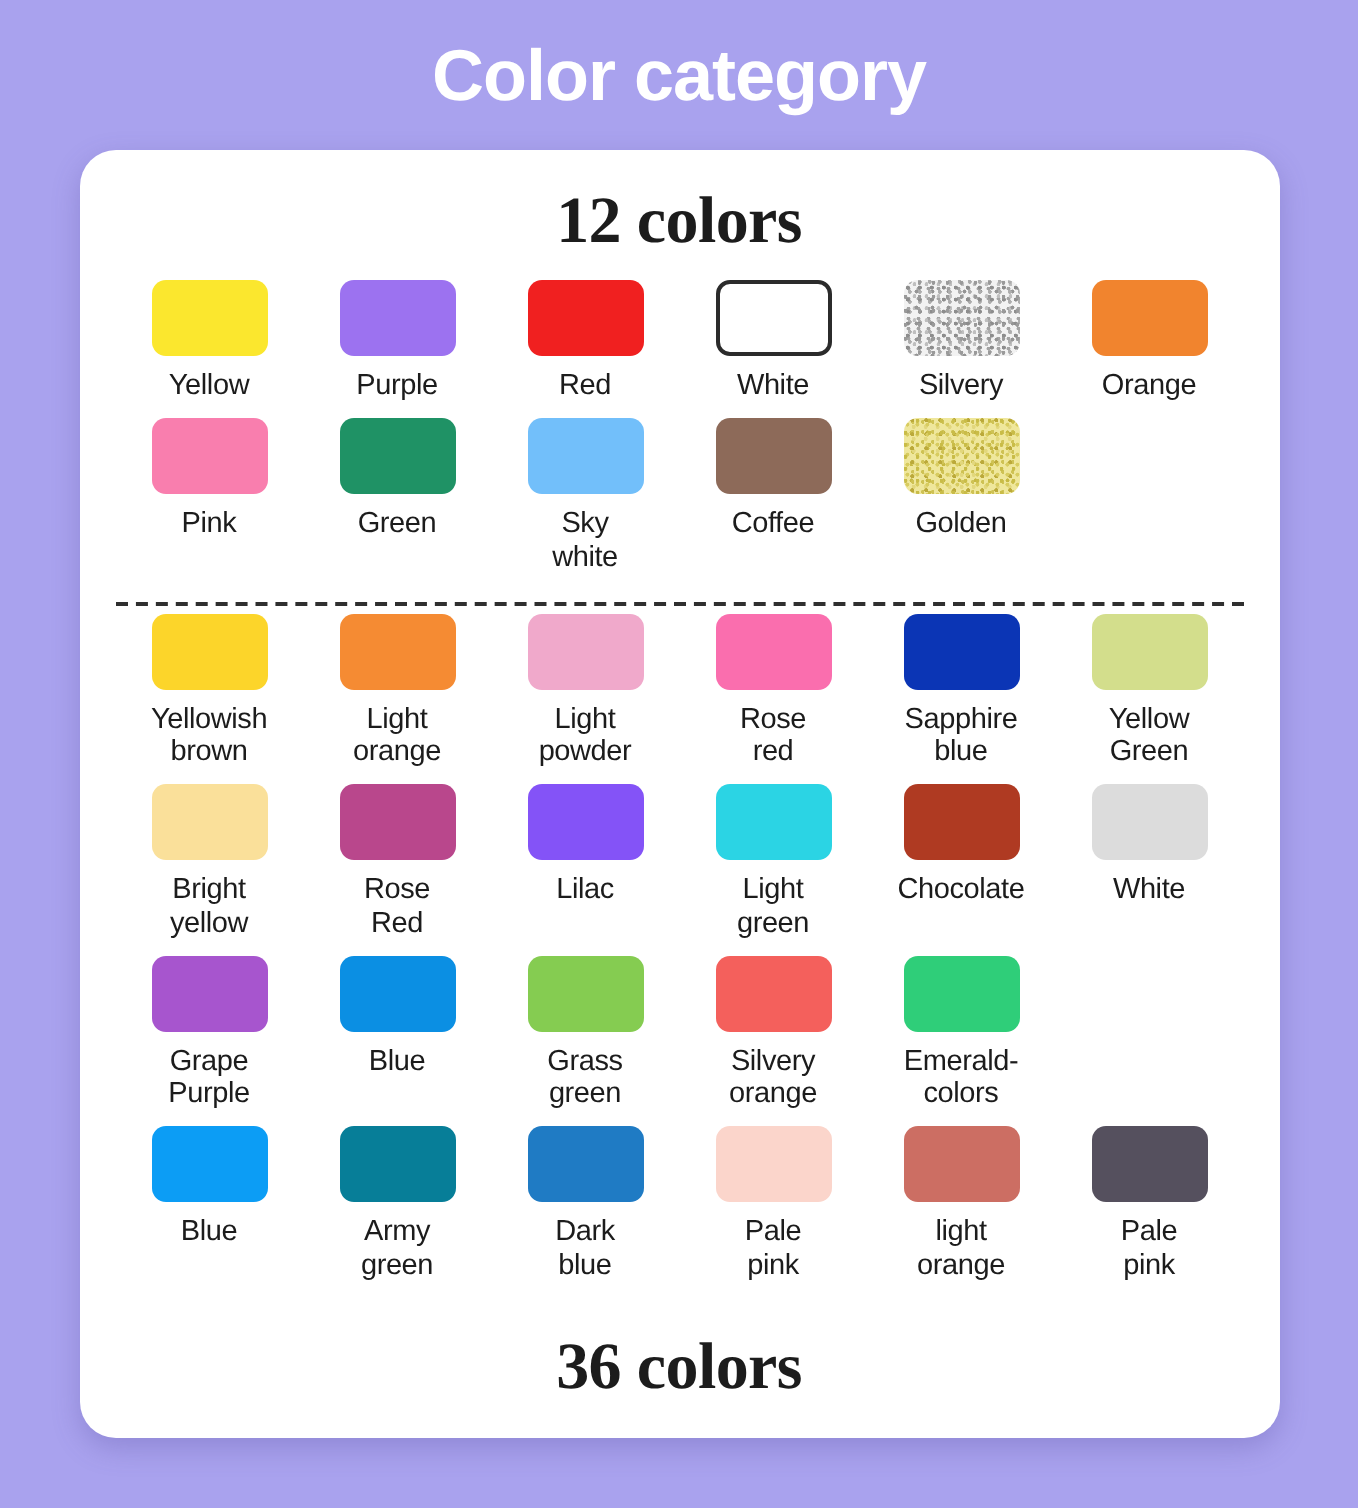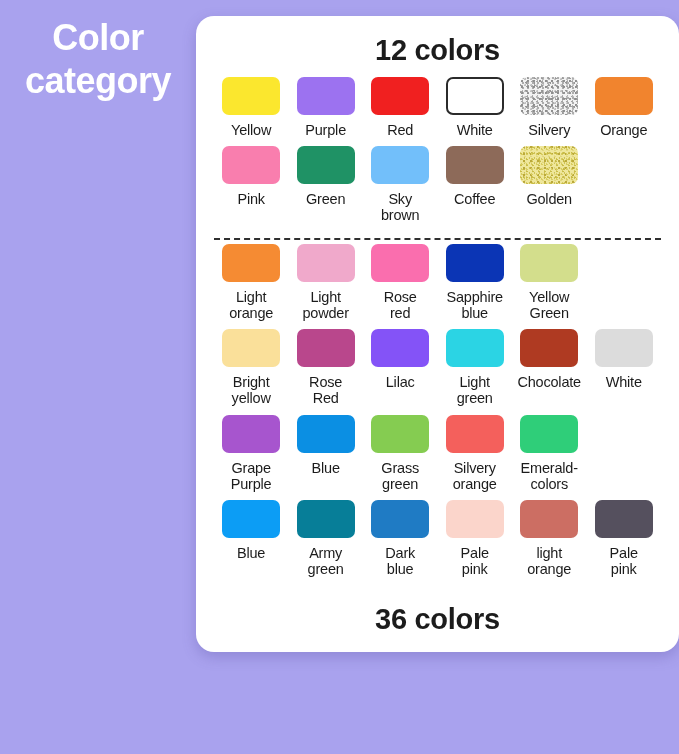--- a/index.html
+++ b/index.html
@@ -13,22 +13,22 @@
     background: #A9A2EE;
     font-family: "Liberation Sans", sans-serif;
     overflow: hidden;
   }
   .page {
     position: relative;
     width: 679px;
     height: 754px;
     box-sizing: border-box;
     display: flex;
-    flex-direction: row;
-    align-items: flex-start;
+    flex-direction: column;
+    align-items: center;
   }
   .page-title {
     margin-top: 16px;
     font-size: 36px;
     font-weight: bold;
     color: #FFFFFF;
     letter-spacing: -0.5px;
     text-align: center;
     line-height: 1.2;
   }
@@ -38,26 +38,27 @@
     background: #FFFFFF;
     border-radius: 18px;
     box-shadow: 0 5px 14px rgba(80, 70, 150, 0.28);
     box-sizing: border-box;
     padding: 12px 18px 10px 18px;
     display: flex;
     flex-direction: column;
     align-items: center;
   }
   .section-heading {
-    font-size: 29px;
+    font-size: 33px;
     font-weight: bold;
     color: #1C1C1C;
     text-align: center;
     margin: 6px 0 10px 0;
     letter-spacing: -0.3px;
+    font-family: Liberation Serif, serif;
   }
   .section-heading.bottom {
     margin: 17px 0 6px 0;
   }
   .grid {
     width: 100%;
     display: flex;
     flex-direction: column;
   }
   .row {
@@ -161,37 +162,42 @@
             <div class="chip" style="background-color: rgb(249, 126, 174);"></div>
             <div class="chip-label">Pink</div>
           </div>
           <div class="swatch-cell">
             <div class="chip" style="background-color: rgb(31, 146, 101);"></div>
             <div class="chip-label">Green</div>
           </div>
           <div class="swatch-cell">
             <div class="chip" style="background-color: rgb(114, 191, 250);"></div>
             <div class="chip-label">Sky
-brown</div>
+white</div>
           </div>
           <div class="swatch-cell">
             <div class="chip" style="background-color: rgb(141, 106, 89);"></div>
             <div class="chip-label">Coffee</div>
           </div>
           <div class="swatch-cell">
             <div class="chip golden"></div>
             <div class="chip-label">Golden</div>
           </div>
         </div>
       </div>
 
     <hr class="divider">
 
     <div class="grid" id="grid-1">
         <div class="row">
+          <div class="swatch-cell">
+            <div class="chip" style="background-color: rgb(252, 213, 42);"></div>
+            <div class="chip-label">Yellowish
+brown</div>
+          </div>
           <div class="swatch-cell">
             <div class="chip" style="background-color: rgb(245, 139, 51);"></div>
             <div class="chip-label">Light
 orange</div>
           </div>
           <div class="swatch-cell">
             <div class="chip" style="background-color: rgb(240, 169, 203);"></div>
             <div class="chip-label">Light
 powder</div>
           </div>

